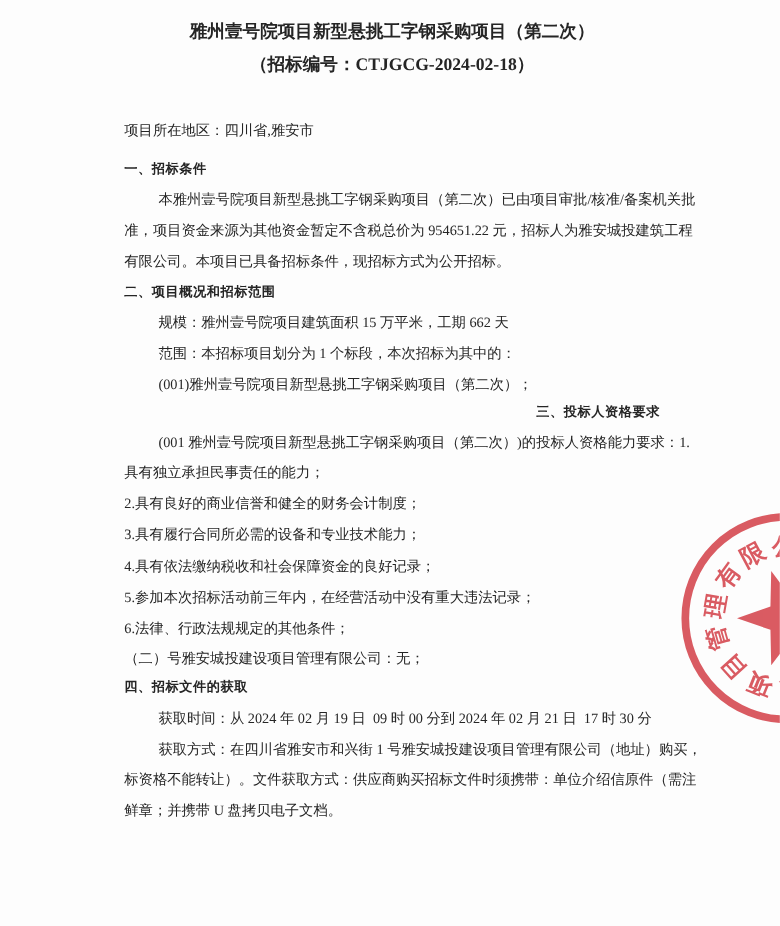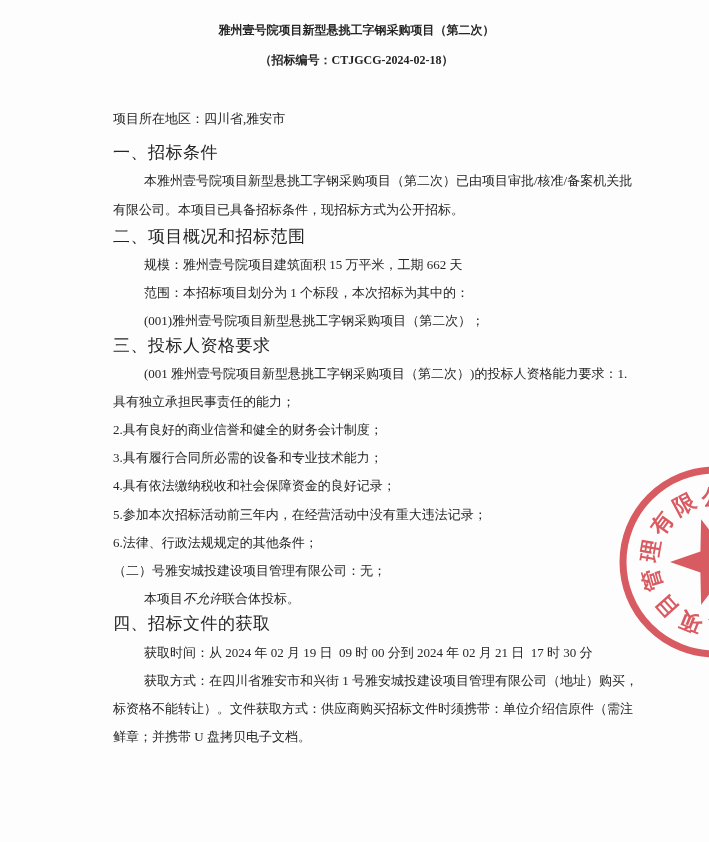--- a/index.html
+++ b/index.html
@@ -13,40 +13,40 @@
   }
   .content{
     position:absolute;
     left:113px;top:0;
     width:487px;
   }
   .title-line{
     height:30px;line-height:30px;
     text-align:center;
     font-weight:700;
-    font-size:12px;
+    font-size:16px;
     white-space:pre;
   }
   .title-line.first{margin-top:15px;}
   .line{
     height:28.2px;line-height:28.2px;
     font-size:13px;
     white-space:pre;
   }
   .indent{padding-left:31px;}
   .h{
-    font-weight:400;
-    font-size:17px;
+    font-weight:700;
+    font-size:12px;
     font-family:"Liberation Sans","DejaVu Sans",sans-serif;
     letter-spacing:0.5px;
   }
   .loc{margin-top:30px;}
   .h1m{margin-top:6px;}
   .h2m{margin-top:-1px;}
-  .h3m{margin-top:-4px;}
+  .h3m{margin-top:-4px;text-align:right;}
   .h4m{margin-top:-3px;}
   .it{font-style:italic;}
   .seal{
     position:absolute;
     left:605px;top:452px;
     width:220px;height:220px;
     pointer-events:none;
   }
   .seal svg text{
     font-family:"Liberation Sans","DejaVu Sans",sans-serif;
@@ -60,37 +60,37 @@
 <div class="page">
   <div class="content">
 
     <div class="title-line first">雅州壹号院项目新型悬挑工字钢采购项目（第二次）</div>
     <div class="title-line">（招标编号：CTJGCG-2024-02-18）</div>
 
     <div class="line loc">项目所在地区：四川省,雅安市</div>
 
     <div class="line h h1m">一、招标条件</div>
     <div class="line indent">本雅州壹号院项目新型悬挑工字钢采购项目（第二次）已由项目审批/核准/备案机关批</div>
+    <div class="line">准，项目资金来源为其他资金暂定不含税总价为 954651.22 元，招标人为雅安城投建筑工程</div>
     <div class="line">有限公司。本项目已具备招标条件，现招标方式为公开招标。</div>
 
     <div class="line h h2m">二、项目概况和招标范围</div>
     <div class="line indent">规模：雅州壹号院项目建筑面积 15 万平米，工期 662 天</div>
     <div class="line indent">范围：本招标项目划分为 1 个标段，本次招标为其中的：</div>
     <div class="line indent">(001)雅州壹号院项目新型悬挑工字钢采购项目（第二次）；</div>
 
     <div class="line h h3m">三、投标人资格要求</div>
     <div class="line indent">(001 雅州壹号院项目新型悬挑工字钢采购项目（第二次）)的投标人资格能力要求：1.</div>
     <div class="line">具有独立承担民事责任的能力；</div>
     <div class="line">2.具有良好的商业信誉和健全的财务会计制度；</div>
     <div class="line">3.具有履行合同所必需的设备和专业技术能力；</div>
     <div class="line">4.具有依法缴纳税收和社会保障资金的良好记录；</div>
     <div class="line">5.参加本次招标活动前三年内，在经营活动中没有重大违法记录；</div>
     <div class="line">6.法律、行政法规规定的其他条件；</div>
     <div class="line">（二）号雅安城投建设项目管理有限公司：无；</div>
-    <div class="line indent"><span>本项目</span><span class="it">不允许</span><span>联合体投标。</span></div>
 
     <div class="line h h4m">四、招标文件的获取</div>
     <div class="line indent">获取时间：从 2024 年 02 月 19 日  09 时 00 分到 2024 年 02 月 21 日  17 时 30 分</div>
     <div class="line indent">获取方式：在四川省雅安市和兴街 1 号雅安城投建设项目管理有限公司（地址）购买，</div>
     <div class="line">标资格不能转让）。文件获取方式：供应商购买招标文件时须携带：单位介绍信原件（需注</div>
     <div class="line">鲜章；并携带 U 盘拷贝电子文档。</div>
   </div>
 
   <div class="seal">
     <svg width="220" height="220" viewBox="0 0 220 220">

